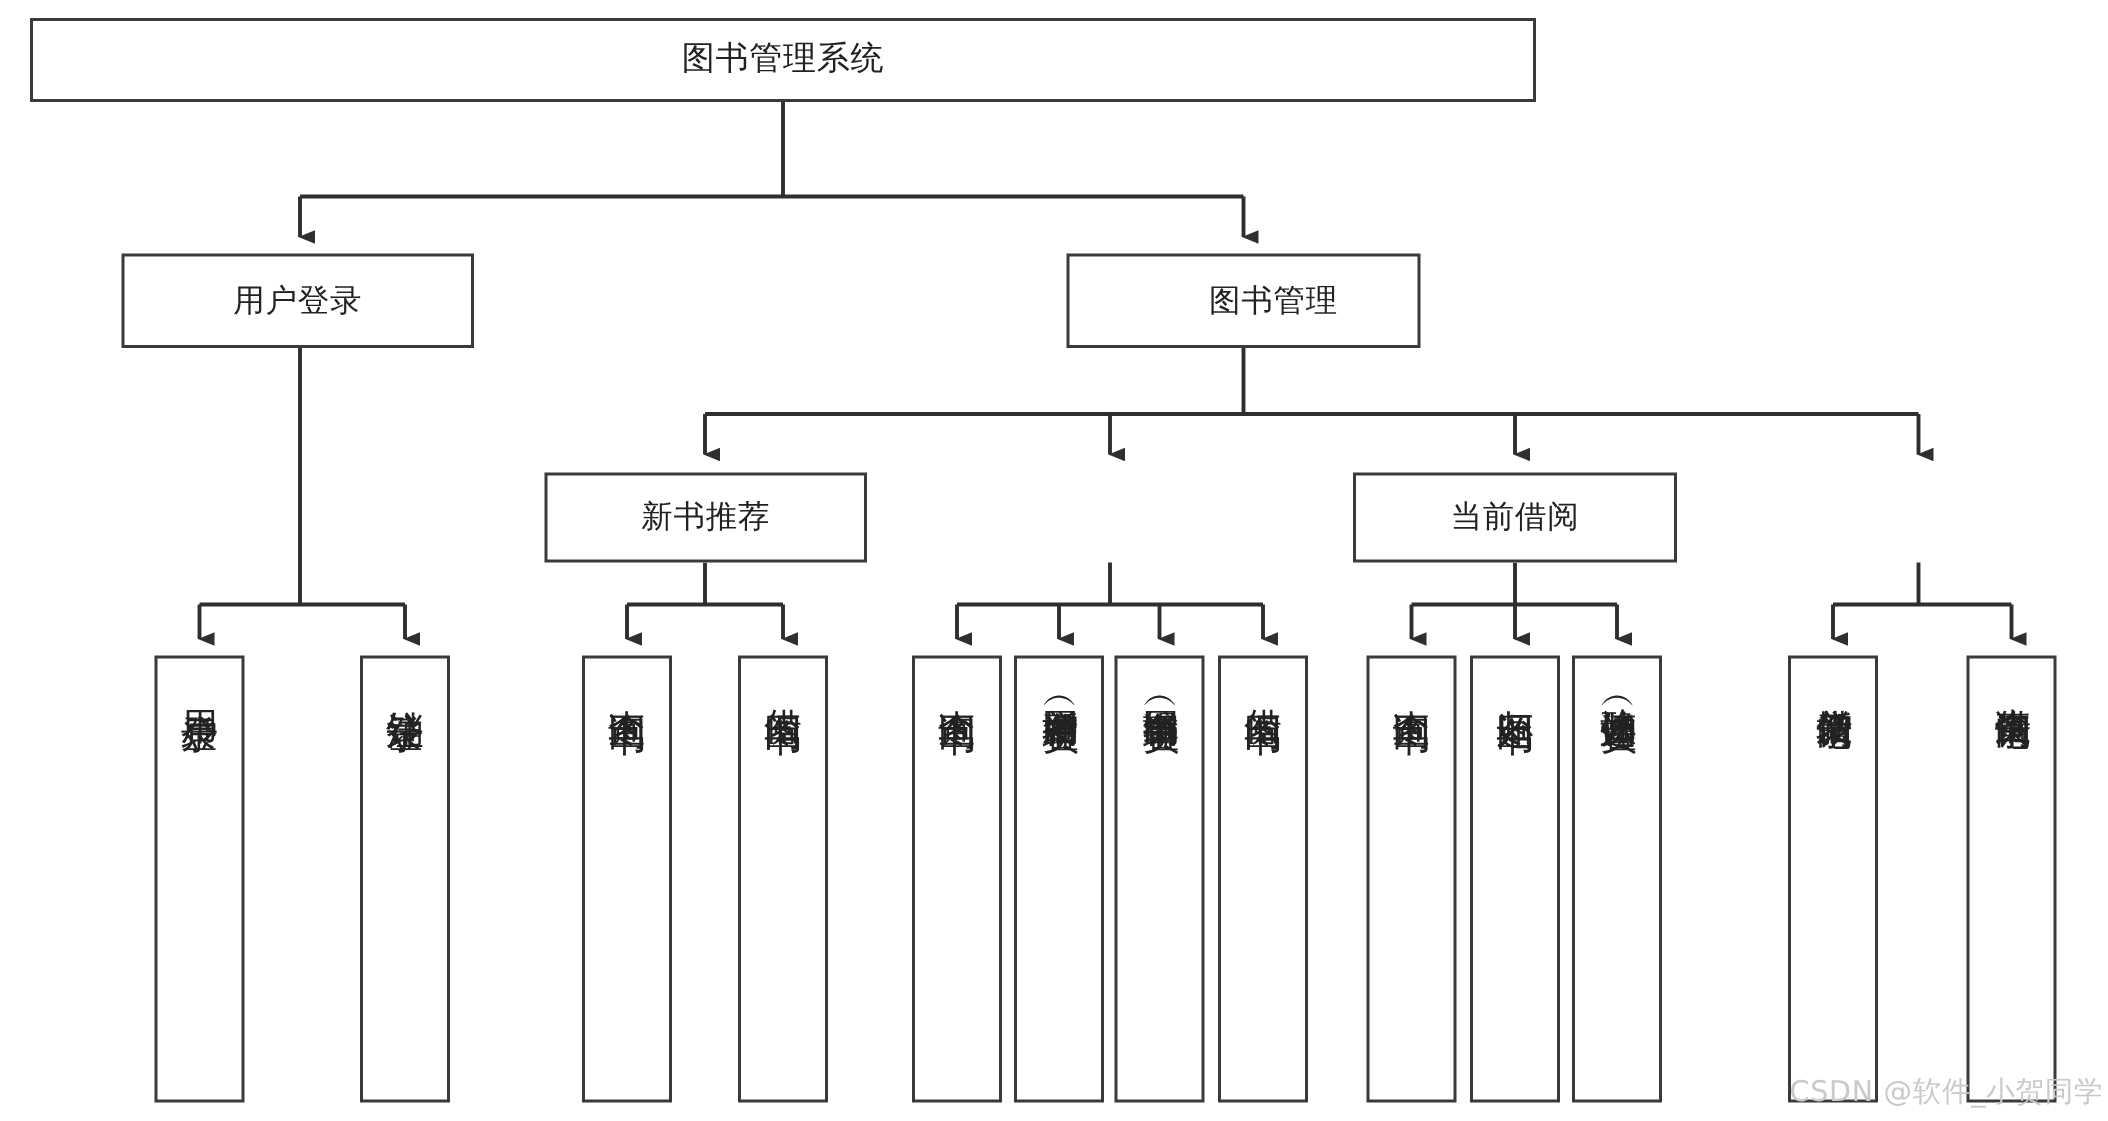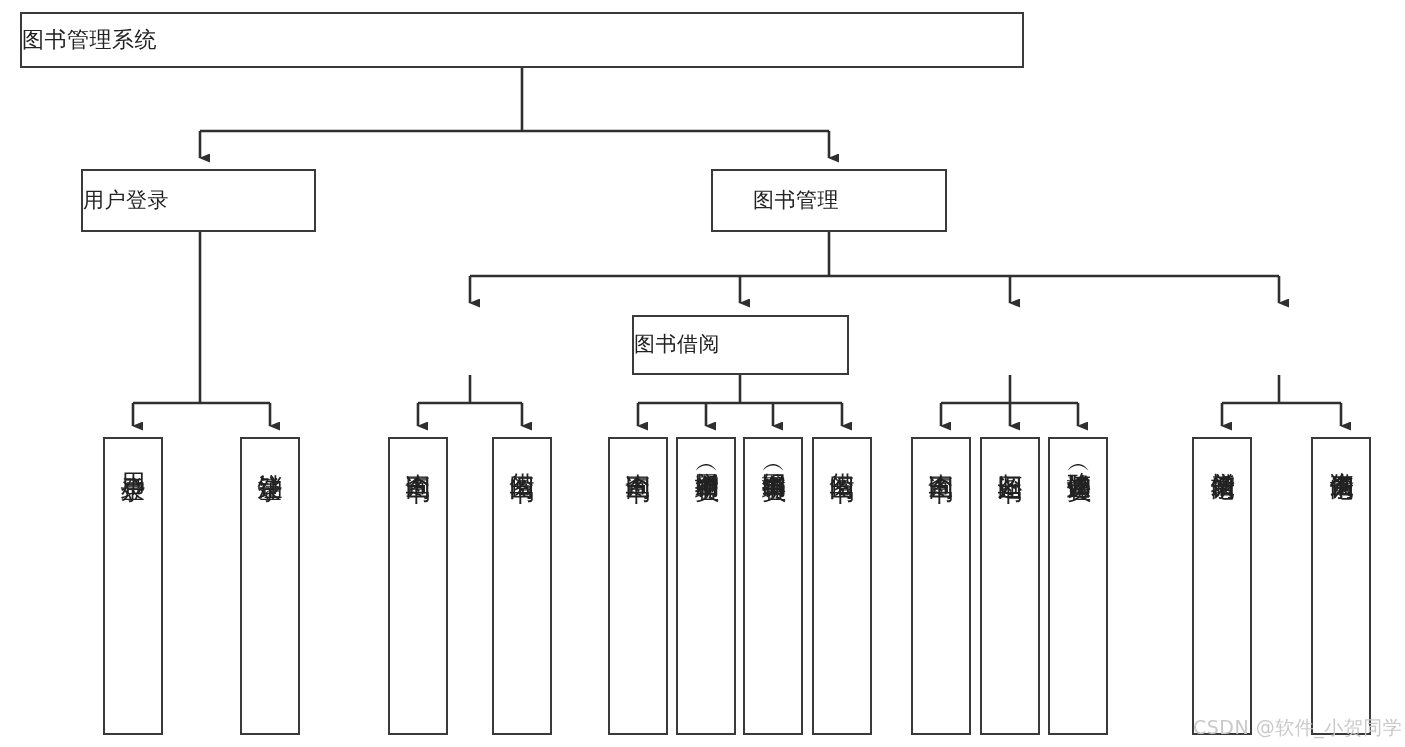--- a/index.html
+++ b/index.html
@@ -26,21 +26,21 @@
     width: 1405px;
     height: 747px;
   }
   .node {
     position: absolute;
     box-sizing: border-box;
     background: #ffffff;
     border: 2px solid #3a3a3a;
     display: flex;
     align-items: center;
-    justify-content: flex-start;
+    justify-content: center;
     color: #222222;
     z-index: 3;
   }
   .node-label {
     display: block;
     text-align: center;
     letter-spacing: 0.5px;
   }
   .node.horizontal .node-label {
     font-size: 21px;
@@ -135,22 +135,25 @@
     <span class="node-label">图书管理系统</span>
   </div>
 
   <div class="node horizontal" style="left:81px; top:169px; width:235px; height:63px;">
     <span class="node-label">用户登录</span>
   </div>
   <div class="node horizontal" style="left:711px; top:169px; width:236px; height:63px;padding-left:40px;">
     <span class="node-label">图书管理</span>
   </div>
 
-  <div class="node horizontal" style="left:632px; top:315px; width:217px; height:60px;">
-    <span class="node-label">图书借阅</span>
+  <div class="node horizontal" style="left:363px; top:315px; width:215px; height:60px;">
+    <span class="node-label">新书推荐</span>
+  </div>
+  <div class="node horizontal" style="left:902px; top:315px; width:216px; height:60px;">
+    <span class="node-label">当前借阅</span>
   </div>
 
   <div class="node vertical" style="left:103px; top:437px; width:60px; height:298px;">
     <span class="node-label">用户登录</span>
   </div>
   <div class="node vertical" style="left:240px; top:437px; width:60px; height:298px;">
     <span class="node-label">注销登录</span>
   </div>
 
   <div class="node vertical" style="left:388px; top:437px; width:60px; height:298px;">

